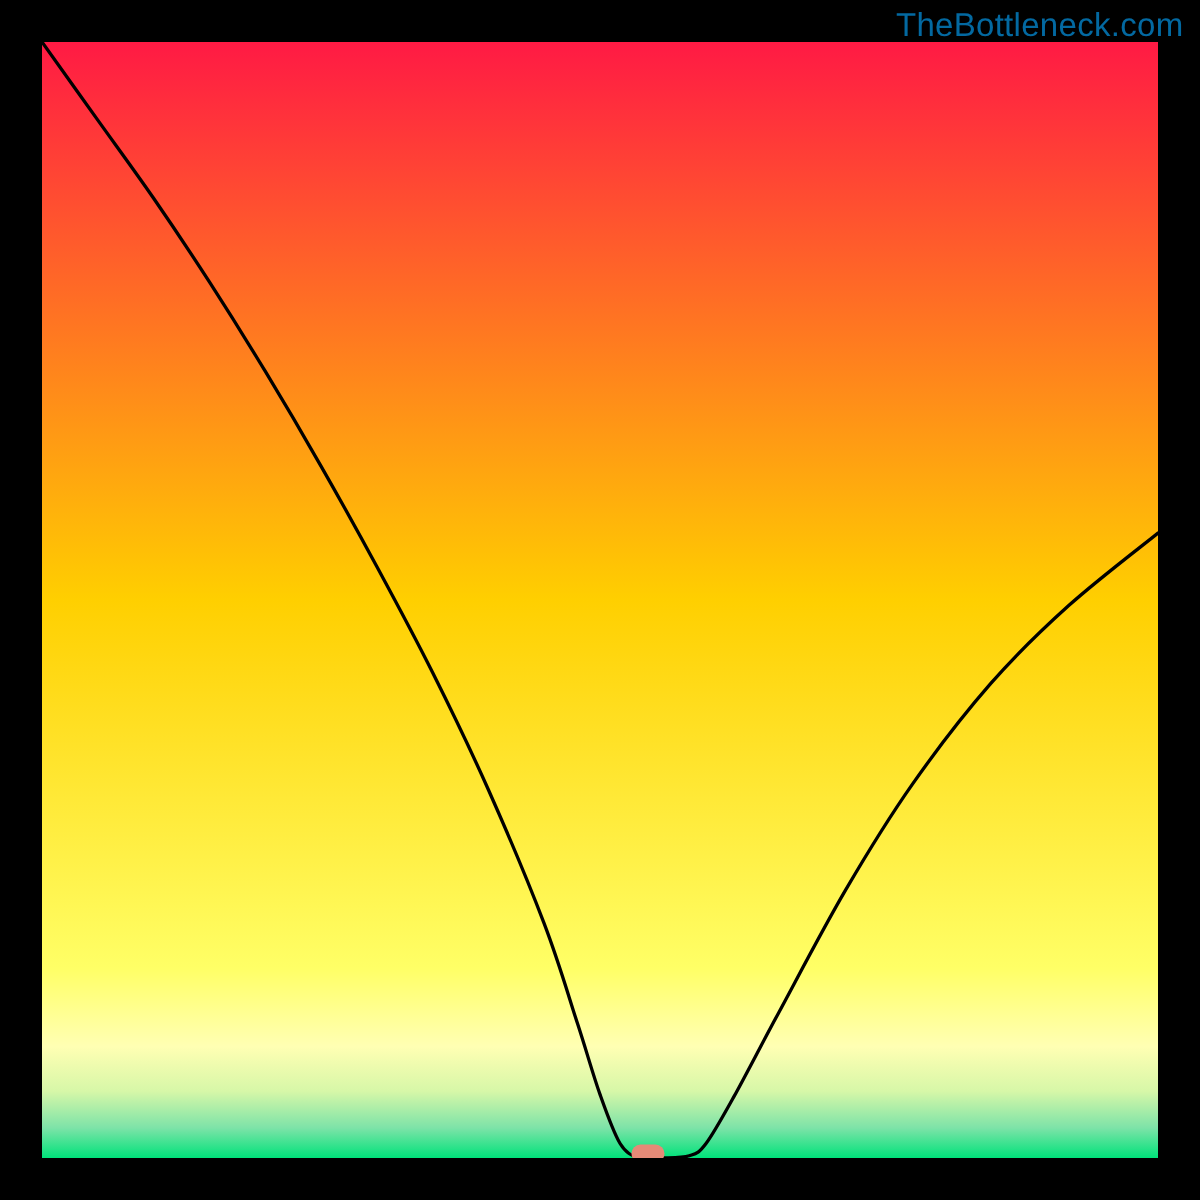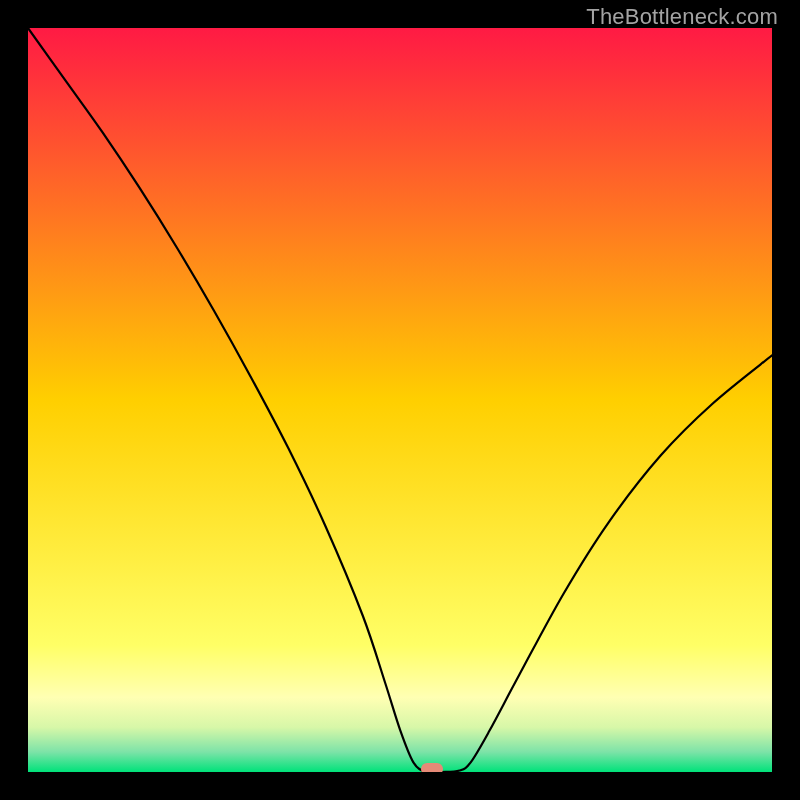--- a/index.html
+++ b/index.html
@@ -20,22 +20,22 @@
   .plot-area {
     position: absolute;
     left: 28px;
     top: 28px;
     width: 744px;
     height: 744px;
   }
   .watermark {
     position: absolute;
     top: 4px;
-    right: 22px;
-    color: #a3a3a3;
+    right: 11px;
+    color: #0369a1;
     font-size: 22px;
     font-weight: 500;
     letter-spacing: 0.2px;
     user-select: none;
   }
   svg {
     display: block;
   }
 </style>
 </head>

